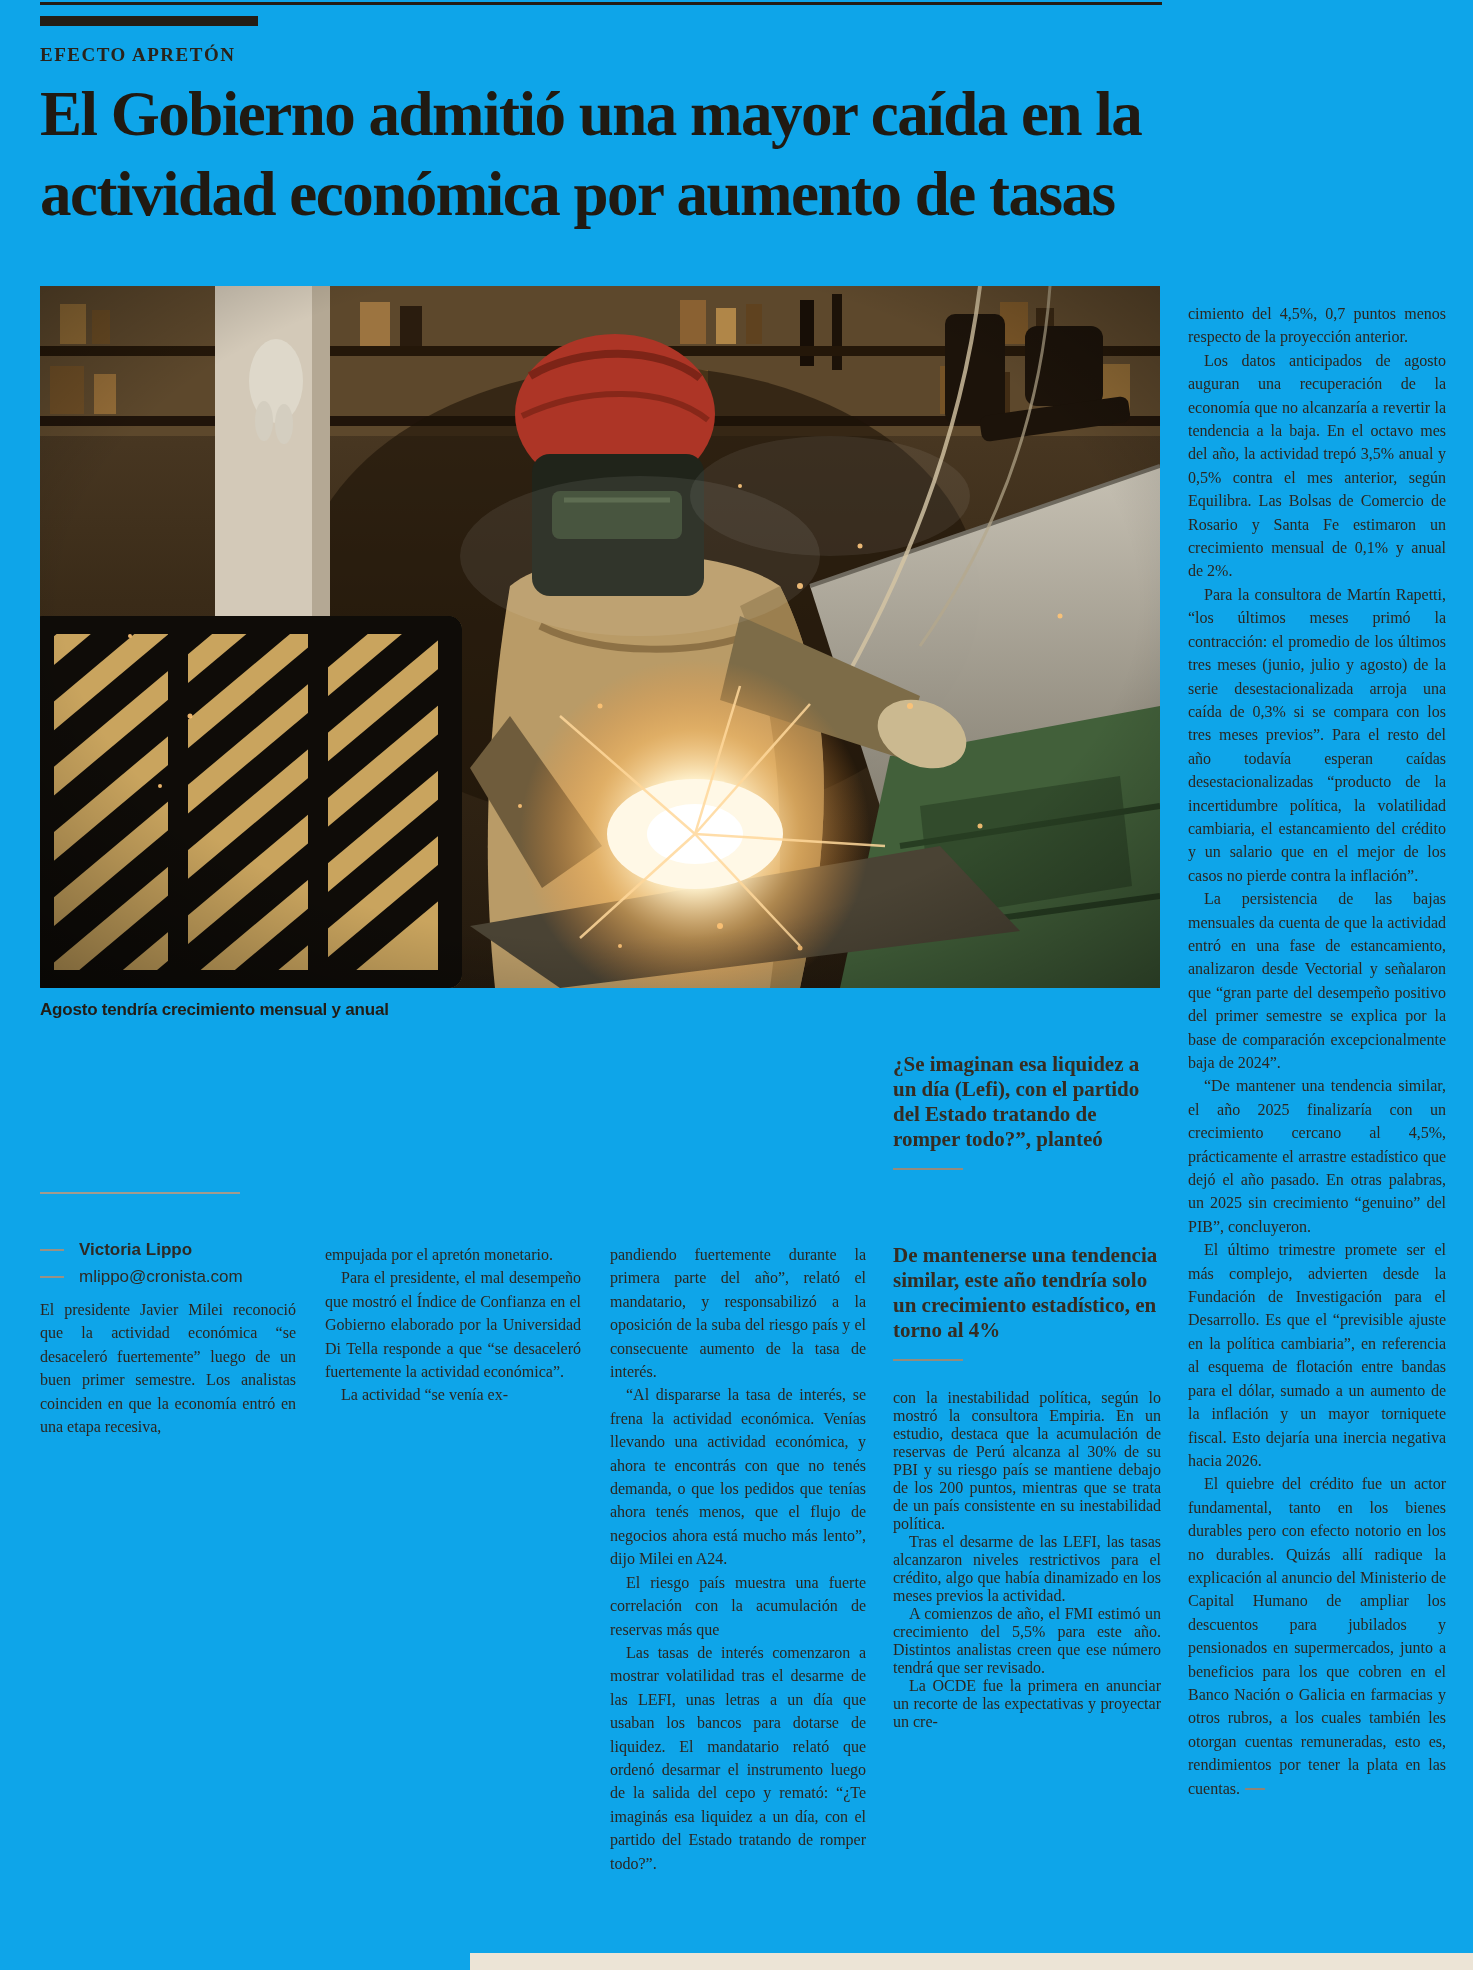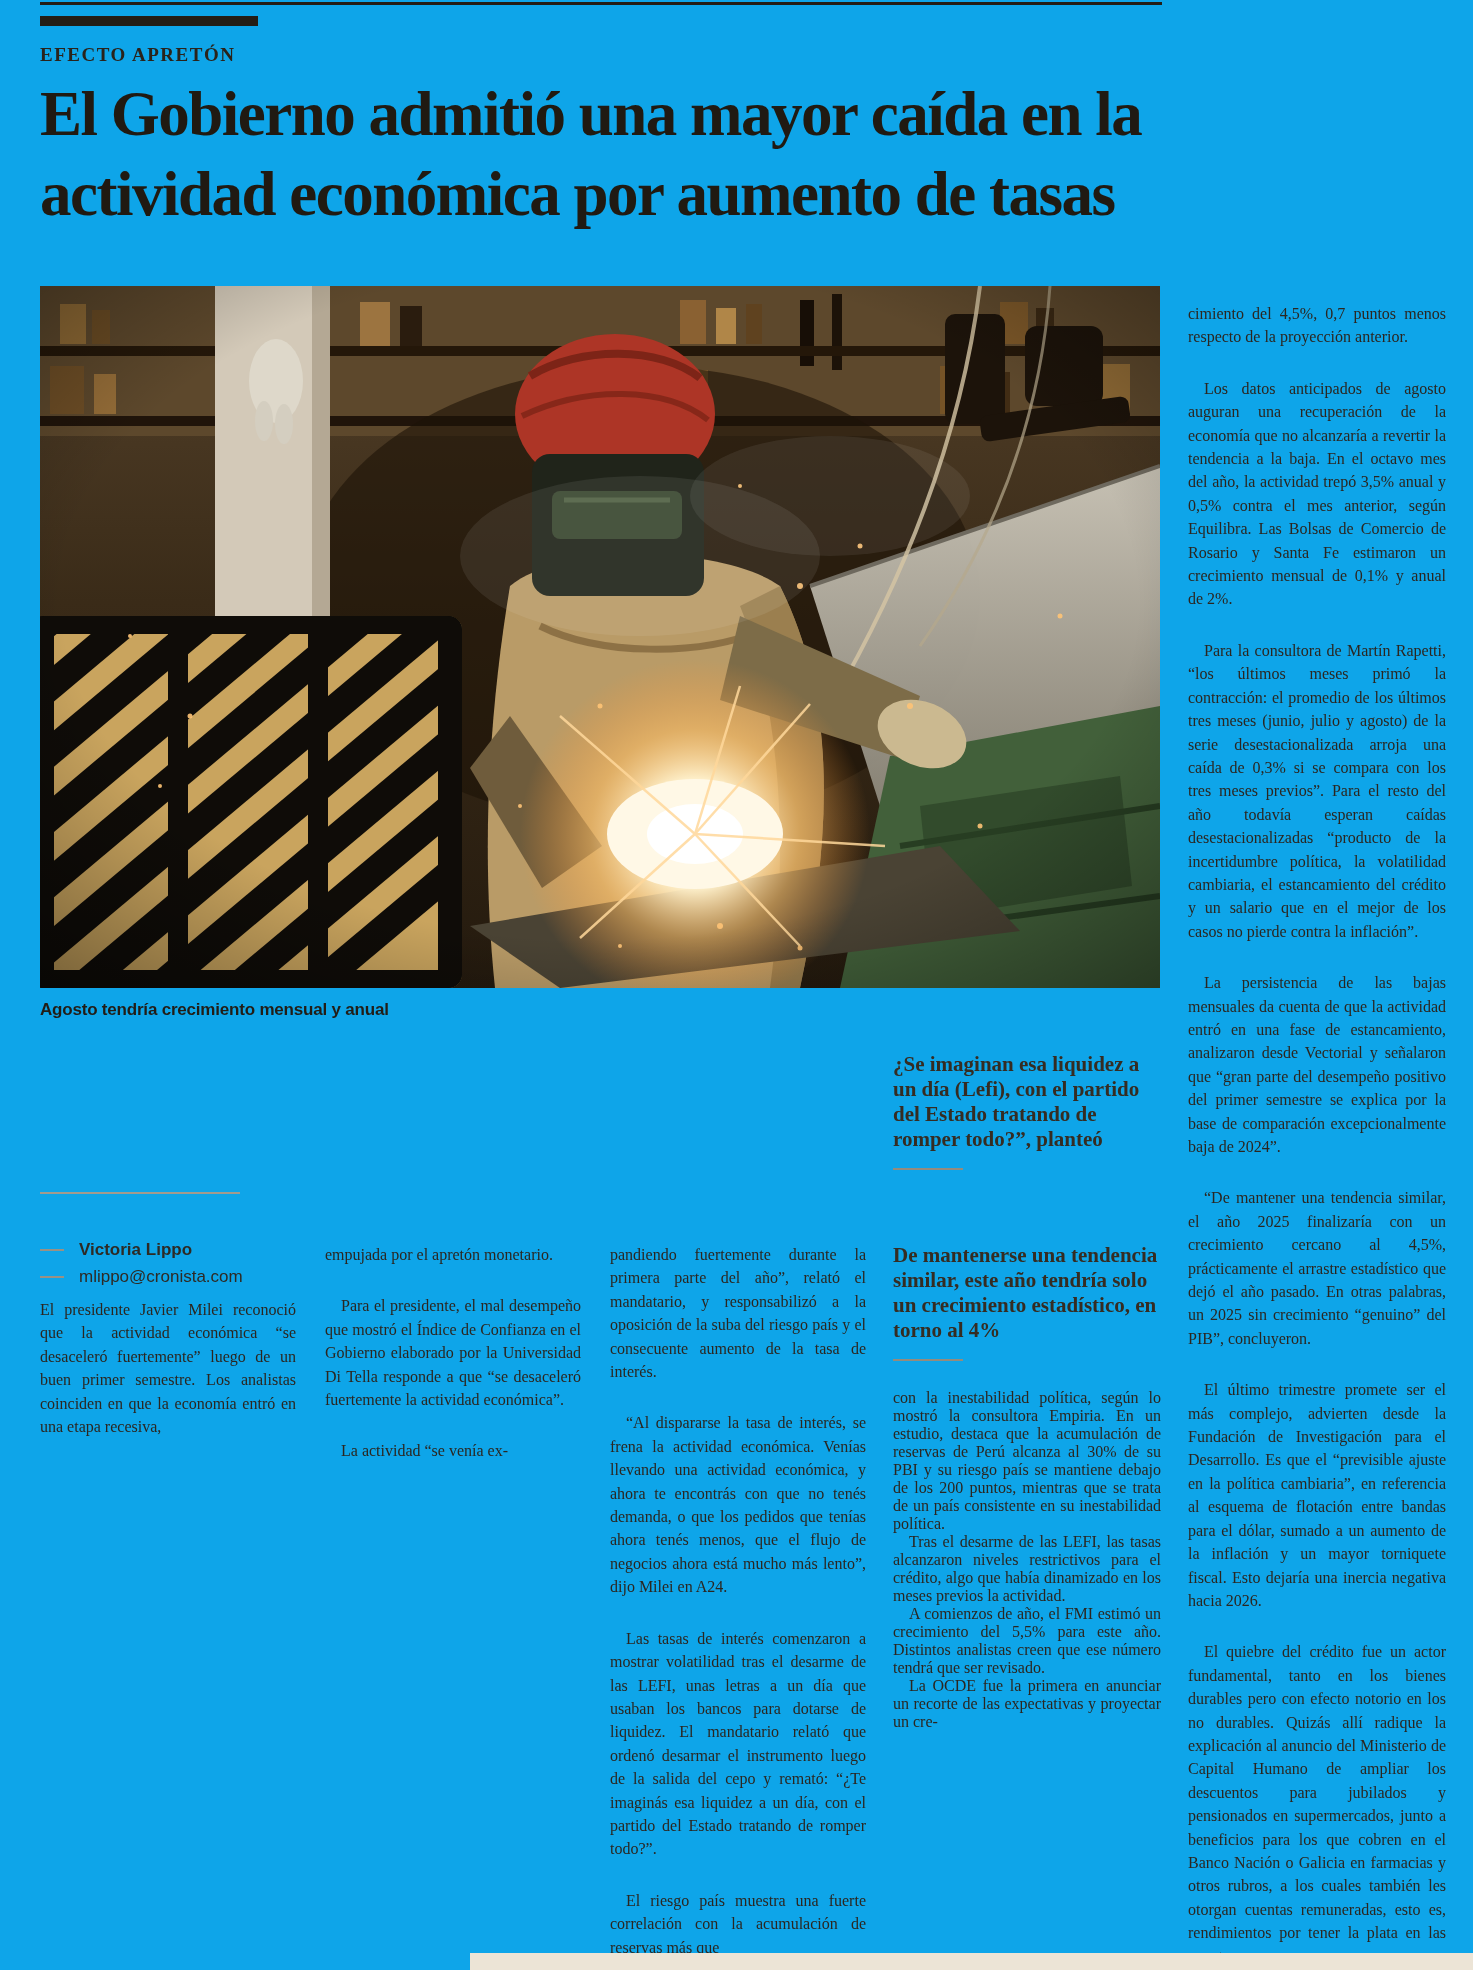--- a/index.html
+++ b/index.html
@@ -29,21 +29,21 @@
 
   .byline-divider{position:absolute;left:40px;top:1192px;width:200px;height:2px;background:#a39b8e;}
   .byline{position:absolute;left:40px;top:1240px;font-family:"Liberation Sans",sans-serif;
           font-size:17px;color:#2e2a24;}
   .byline-row{display:flex;align-items:center;gap:15px;margin-bottom:7px;}
   .dash{width:24px;height:2px;background:#9a9184;flex:0 0 auto;}
   .author{font-weight:700;}
 
   .bodycol{position:absolute;width:256px;font-size:16px;line-height:23.4px;color:#2b2620;}
   .bodycol p{margin:0;text-align:justify;}
-  .bodycol p + p{text-indent:16px;margin-top:28px;}
+  .bodycol p + p{text-indent:16px;}
   .col1{left:40px;top:1298px;}
   .col2{left:325px;top:1243px;}
   .col3{left:610px;top:1243px;}
   .col4wrap{position:absolute;left:893px;top:1243px;width:268px;}
   .col4wrap .pq-text{width:268px;}
   .col4body{position:static;width:268px;margin-top:28px;font-size:16px;line-height:18px;}
   .col4body p{margin:0;text-align:justify;}
   .col4body p + p{text-indent:16px;}
   .col5{left:1188px;top:302px;width:258px;}
   .endmark p:last-child::after{content:"";display:inline-block;width:20px;height:2px;
@@ -243,22 +243,22 @@
       <p>El presidente Javier Milei reconoció que la actividad económica “se desaceleró fuertemente” luego de un buen primer semestre. Los analistas coinciden en que la economía entró en una etapa recesiva,</p>
     </div>
   <div class="bodycol col2">
       <p>empujada por el apretón monetario.</p>
       <p>Para el presidente, el mal desempeño que mostró el Índice de Confianza en el Gobierno elaborado por la Universidad Di Tella responde a que “se desaceleró fuertemente la actividad económica”.</p>
       <p>La actividad “se venía ex-</p>
     </div>
   <div class="bodycol col3">
       <p>pandiendo fuertemente durante la primera parte del año”, relató el mandatario, y responsabilizó a la oposición de la suba del riesgo país y el consecuente aumento de la tasa de interés.</p>
       <p>“Al dispararse la tasa de interés, se frena la actividad económica. Venías llevando una actividad económica, y ahora te encontrás con que no tenés demanda, o que los pedidos que tenías ahora tenés menos, que el flujo de negocios ahora está mucho más lento”, dijo Milei en A24.</p>
+      <p>El riesgo país muestra una fuerte correlación con la acumulación de reservas más que</p>
       <p>Las tasas de interés comenzaron a mostrar volatilidad tras el desarme de las LEFI, unas letras a un día que usaban los bancos para dotarse de liquidez. El mandatario relató que ordenó desarmar el instrumento luego de la salida del cepo y remató: “¿Te imaginás esa liquidez a un día, con el partido del Estado tratando de romper todo?”.</p>
-      <p>El riesgo país muestra una fuerte correlación con la acumulación de reservas más que</p>
     </div>
 
   <div class="col4wrap">
     <div class="pq pq2">
       <div class="pq-text">De mantenerse una tendencia similar, este año tendría solo un crecimiento estadístico, en torno al 4%</div>
       <div class="pq-rule"></div>
     </div>
     <div class="col4body">
         <p>con la inestabilidad política, según lo mostró la consultora Empiria. En un estudio, destaca que la acumulación de reservas de Perú alcanza al 30% de su PBI y su riesgo país se mantiene debajo de los 200 puntos, mientras que se trata de un país consistente en su inestabilidad política.</p>
         <p>Tras el desarme de las LEFI, las tasas alcanzaron niveles restrictivos para el crédito, algo que había dinamizado en los meses previos la actividad.</p>

